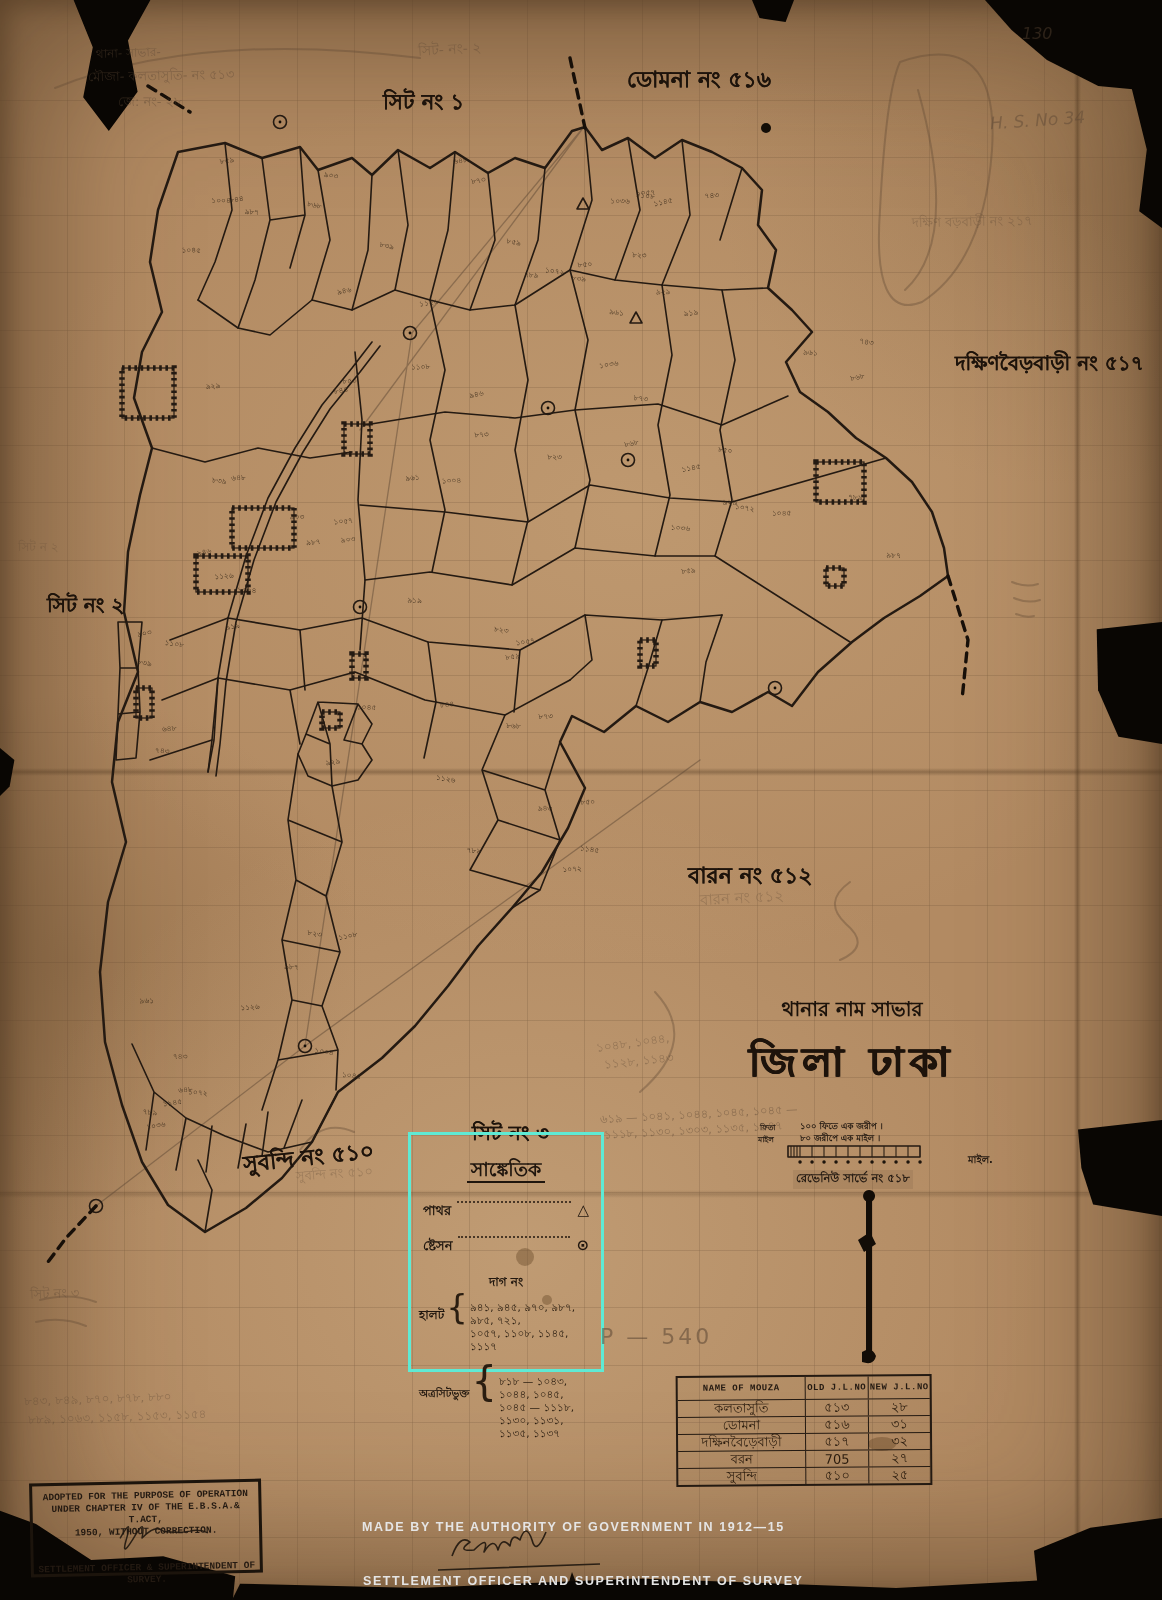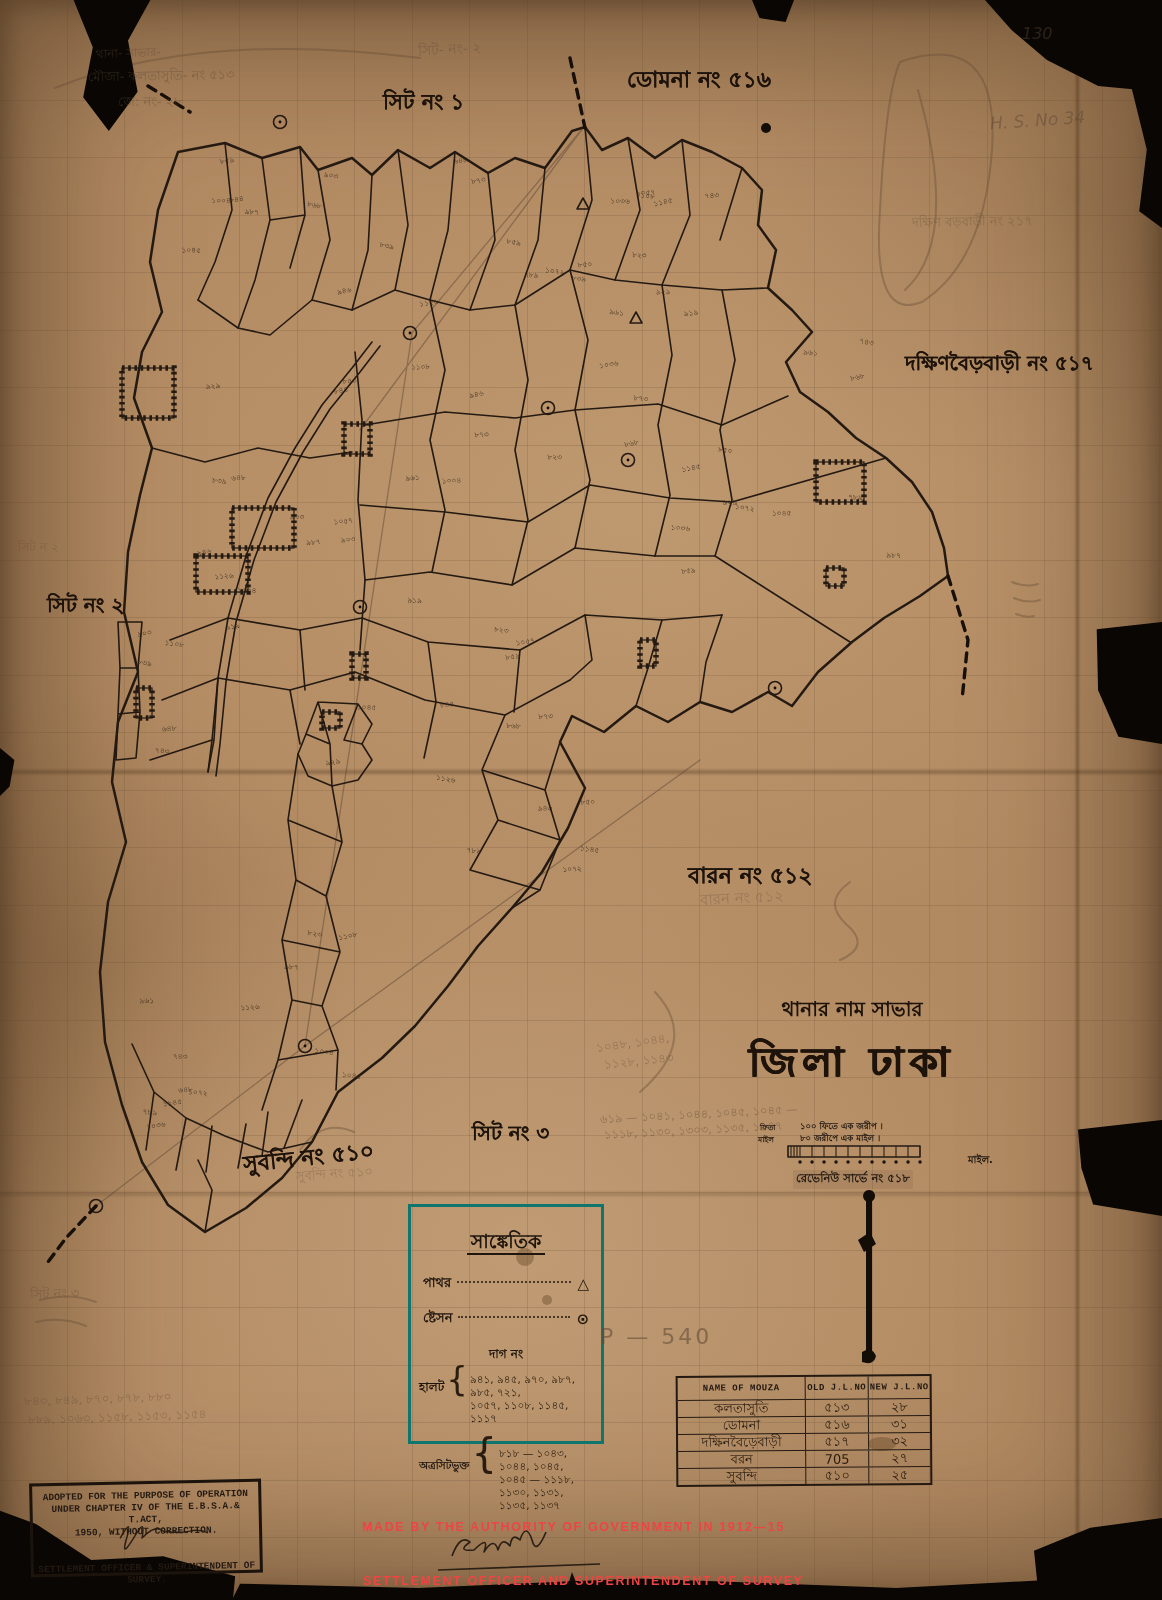--- a/index.html
+++ b/index.html
@@ -38,25 +38,25 @@
   .label{position:absolute;color:#1d130b;font-weight:bold;white-space:nowrap;
     text-shadow:0 0 .5px rgba(29,19,11,.8)}
   .pencil{position:absolute;color:rgba(92,71,52,.8);white-space:nowrap}
   .titleblock{position:absolute;left:602px;top:994px;width:500px;text-align:center;color:#1d130b}
   .tb1{font-size:20px;font-weight:bold}
   .tb2{font-size:22px;font-weight:bold;margin-top:5px}
   .tb3{font-size:40px;font-weight:bold;letter-spacing:6px;margin-top:4px;
        text-shadow:.8px 0 0 #1d130b,-.5px 0 0 #1d130b}
   .tb4{font-size:21px;font-weight:bold;margin-top:4px}
   .sbnote{position:absolute;font-size:8.5px;color:#241a12;font-weight:bold;white-space:nowrap}
-  .legend{position:absolute;left:408px;top:1204px;width:190px;height:234px;
-    border:3px solid #0f766e;color:#20160e}
+  .legend{position:absolute;left:408px;top:1132px;width:190px;height:234px;
+    border:3px solid #5eead4;color:#20160e}
   .lg-title{font-size:19px;font-weight:bold;text-align:center;margin-top:20px}
   .lg-title span{border-bottom:2.5px solid #20160e;padding:0 4px 1px}
-  .lg-row{display:flex;align-items:center;margin:14px 12px 0 12px;font-size:13px;font-weight:bold}
+  .lg-row{display:flex;align-items:flex-start;margin:14px 12px 0 12px;font-size:13px;font-weight:bold}
   .lg-lead{flex:1;border-bottom:2px dotted rgba(32,22,14,.75);margin:0 6px 4px 6px}
   .lg-sym{font-size:15px}
   .lg-dag{text-align:center;font-size:12px;font-weight:bold;margin-top:16px}
   .lg-grp{display:flex;margin:8px 6px 0 8px;font-size:10.5px;line-height:13px}
   .lg-grp .gl{font-size:12px;font-weight:bold;margin-top:8px;white-space:nowrap}
   .lg-grp .brace{font-size:34px;font-weight:400;margin:0 2px;color:#2a1d10}
   .lg-grp .nums{color:#2a1d10}
   .mtable{position:absolute;left:676px;top:1375px;width:252px;border:2px solid #241a12;
     color:#241a12;background:rgba(0,0,0,.02);transform:rotate(-.4deg)}
   .mtable .hd{display:flex;border-bottom:1.8px solid #241a12;
@@ -68,21 +68,21 @@
   .c1{width:127px;text-align:right;border-right:1.5px solid #241a12;height:100%;
       display:flex;align-items:center;justify-content:center}
   .c2{width:62px;text-align:center;border-right:1.5px solid #241a12;height:100%;
       display:flex;align-items:center;justify-content:center}
   .c3{flex:1;text-align:center;height:100%;display:flex;align-items:center;justify-content:center}
   .stamp{position:absolute;left:30px;top:1481px;width:232px;height:94px;border:3px solid #1c140c;
     transform:rotate(-1.2deg);color:#241a12;text-align:center;
     font-family:"Liberation Mono","DejaVu Sans Mono",monospace;font-size:9.5px;font-weight:bold;
     line-height:12px;padding-top:6px;box-sizing:border-box}
   .stamp .gap{height:24px}
-  .fline{position:absolute;color:#ef4444;font-family:"Liberation Sans",sans-serif;
+  .fline{position:absolute;color:#e5e5e5;font-family:"Liberation Sans",sans-serif;
     font-weight:bold;font-size:12.5px;letter-spacing:1.6px;white-space:nowrap}
 </style>
 </head>
 <body>
 
 <div class="paper"></div>
 <div class="grid"></div>
 <div class="crease-h" style="top:768px"></div>
 <div class="crease-h" style="top:1190px;opacity:.6"></div>
 <div class="crease-v" style="left:1074px"></div>
@@ -305,21 +305,21 @@
 <div class="torn" style="left:1124px;top:88px;width:38px;height:140px;clip-path:polygon(20% 0,100% 0,100% 100%,40% 88%,60% 44%)"></div>
 <div class="torn" style="left:1094px;top:622px;width:68px;height:122px;clip-path:polygon(4% 6%,100% 0,100% 100%,36% 94%,6% 56%)"></div>
 <div class="torn" style="left:1078px;top:1120px;width:84px;height:96px;clip-path:polygon(0 10%,100% 0,100% 100%,18% 88%,4% 50%)"></div>
 <div class="torn" style="left:1034px;top:1518px;width:128px;height:82px;clip-path:polygon(100% 0,100% 100%,4% 100%,0 40%,44% 12%)"></div>
 <div class="torn" style="left:0;top:1505px;width:240px;height:95px;clip-path:polygon(0 6%,15% 20%,38% 58%,68% 54%,98% 75%,97% 100%,0 100%)"></div>
 <div class="torn" style="left:232px;top:1576px;width:810px;height:24px;clip-path:polygon(0 100%,1% 32%,23% 50%,50% 10%,82% 50%,100% 18%,100% 100%)"></div>
 <div class="torn" style="left:0;top:748px;width:16px;height:48px;clip-path:polygon(0 0,90% 25%,60% 80%,0 100%)"></div>
 
 <span class="label" style="left:383px;top:86px;font-size:21px">সিট নং ১</span>
 <span class="label" style="left:627px;top:62px;font-size:22px">ডোমনা নং ৫১৬</span>
-<span class="label" style="left:905px;top:348px;font-size:20px">দক্ষিণবৈড়বাড়ী নং ৫১৭</span>
+<span class="label" style="left:955px;top:348px;font-size:20px">দক্ষিণবৈড়বাড়ী নং ৫১৭</span>
 <span class="label" style="left:47px;top:590px;font-size:20px">সিট নং ২</span>
 <span class="label" style="left:688px;top:858px;font-size:22px">বারন নং ৫১২</span>
 <span class="label" style="left:243px;top:1140px;font-size:22px;transform:rotate(-6deg)">সুবন্দি নং ৫১০</span>
 <span class="label" style="left:472px;top:1118px;font-size:20px">সিট নং ৩</span>
 
 <div class="titleblock">
   <div class="tb1">থানার নাম সাভার</div>
   <div class="tb3">জিলা ঢাকা</div>
 </div>
 

